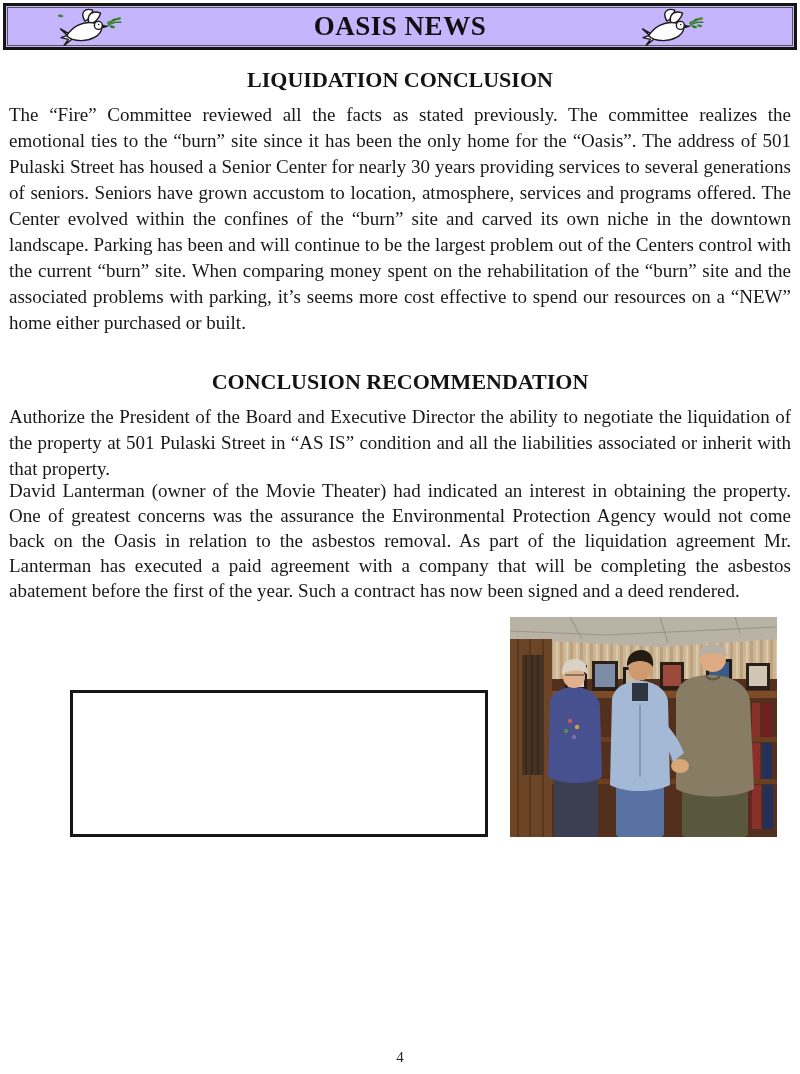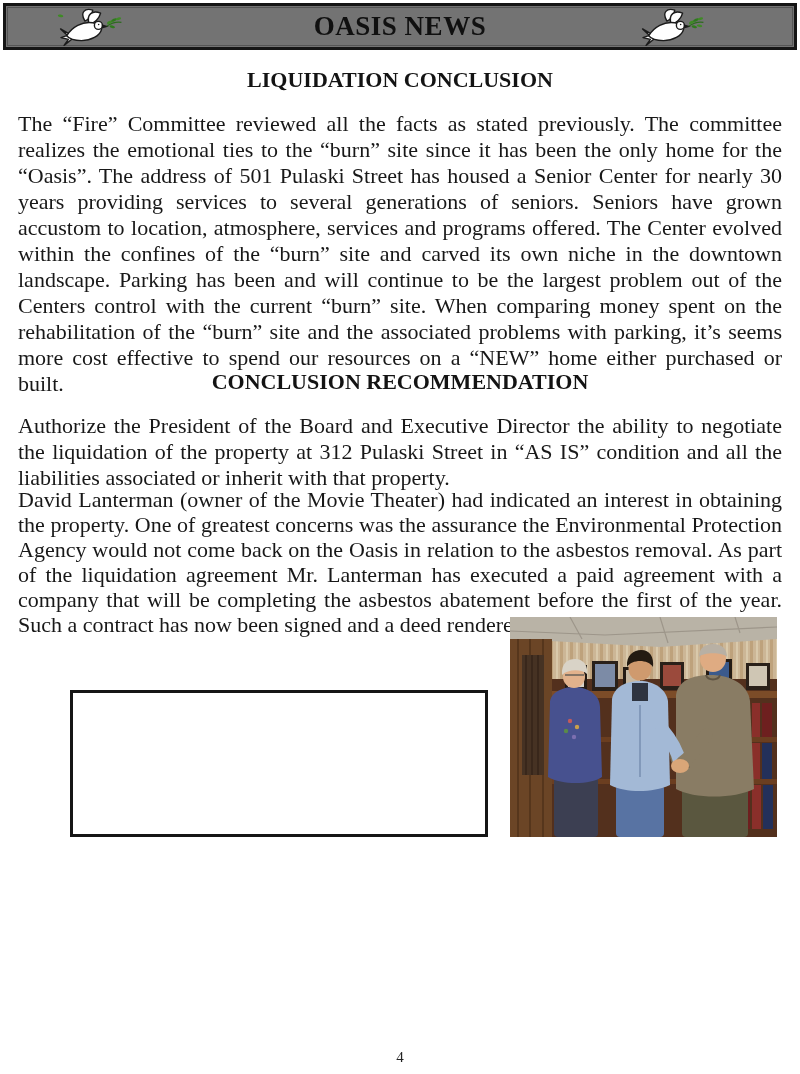--- a/index.html
+++ b/index.html
@@ -6,43 +6,43 @@
   body{
     width:800px;height:1074px;position:relative;background:#ffffff;
     font-family:"Liberation Serif","DejaVu Serif",serif;color:#1c1c1c;
     overflow:hidden;
   }
   .page{position:absolute;inset:0;}
 
   
   .masthead{
     position:absolute;left:3px;top:3px;width:794px;height:47px;
-    box-sizing:border-box;border:3px solid #151515;background:#737373;
+    box-sizing:border-box;border:3px solid #151515;background:#c4b5fd;
   }
   .masthead-inner{
     position:absolute;inset:1px;border:1px solid #555;
   }
   .masthead-title{
     position:absolute;left:0;right:0;top:5px;text-align:center;
     font-size:27px;font-weight:bold;letter-spacing:.5px;color:#101010;
   }
   .dove{position:absolute;top:2px;width:70px;height:40px;}
   .dove.left{left:50px;}
   .dove.right{left:632px;}
 
   
   .sec-heading{
     position:absolute;left:0;right:0;text-align:center;margin:0;
     font-size:22px;font-weight:bold;color:#131313;line-height:28px;
   }
   #heading-conclusion{top:66px;}
   #heading-recommendation{top:368px;}
   .body-par{
-    position:absolute;left:9px;right:9px;margin:9px;
-    font-size:22px;line-height:26px;text-align:justify;color:#181818;
+    position:absolute;left:9px;right:9px;margin:0;
+    font-size:19px;line-height:26px;text-align:justify;color:#181818;
   }
   #par-conclusion{top:102px;}
   #par-reco-1{top:404px;}
   #par-reco-2{top:478px;line-height:25px;}
 
   
   .caption-box{
     position:absolute;left:70px;top:690px;width:418px;height:147px;
     box-sizing:border-box;border:3px solid #151515;background:#fff;
     padding:7px 0 0 9px;
@@ -110,21 +110,21 @@
         <ellipse cx="60.5" cy="21.5" rx="3.2" ry="1.5" fill="#2f7a1d" transform="rotate(16 60.5 21.5)"></ellipse>
         <ellipse cx="66.5" cy="20.5" rx="3.2" ry="1.5" fill="#3f8a26" transform="rotate(10 66.5 20.5)"></ellipse>
       </g>
     </svg>
   </div>
 
   <h1 class="sec-heading" id="heading-conclusion">LIQUIDATION CONCLUSION</h1>
   <p class="body-par" id="par-conclusion">The “Fire” Committee reviewed all the facts as stated previously. The committee realizes the emotional ties to the “burn” site since it has been the only home for the “Oasis”. The address of 501 Pulaski Street has housed a Senior Center for nearly 30 years providing services to several generations of seniors. Seniors have grown accustom to location, atmosphere, services and programs offered. The Center evolved within the confines of the “burn” site and carved its own niche in the downtown landscape. Parking has been and will continue to be the largest problem out of the Centers control with the current “burn” site. When comparing money spent on the rehabilitation of the “burn” site and the associated problems with parking, it’s seems more cost effective to spend our resources on a “NEW” home either purchased or built.</p>
 
   <h2 class="sec-heading" id="heading-recommendation">CONCLUSION RECOMMENDATION</h2>
-  <p class="body-par" id="par-reco-1">Authorize the President of the Board and Executive Director the ability to negotiate the liquidation of the property at 312 Pulaski Street in “AS IS” condition and all the liabilities associated or inherit with that property.</p>
+  <p class="body-par" id="par-reco-1">Authorize the President of the Board and Executive Director the ability to negotiate the liquidation of the property at 501 Pulaski Street in “AS IS” condition and all the liabilities associated or inherit with that property.</p>
   <p class="body-par" id="par-reco-2">David Lanterman (owner of the Movie Theater) had indicated an interest in obtaining the property. One of greatest concerns was the assurance the Environmental Protection Agency would not come back on the Oasis in relation to the asbestos removal.  As part of the liquidation agreement Mr. Lanterman has executed a paid agreement with a company that will be completing the asbestos abatement before the first of the year.  Such a contract has now been signed and a deed rendered.</p>
 
   <svg class="photo" viewBox="0 0 267 220" preserveAspectRatio="none" role="img">
     <defs>
       <pattern id="wp" width="10" height="20" patternUnits="userSpaceOnUse">
         <rect width="10" height="20" fill="#ccb696"></rect>
         <rect width="3" height="20" fill="#bea27c"></rect>
         <rect x="6" width="2" height="20" fill="#d9c9ab"></rect>
       </pattern>
     </defs>

